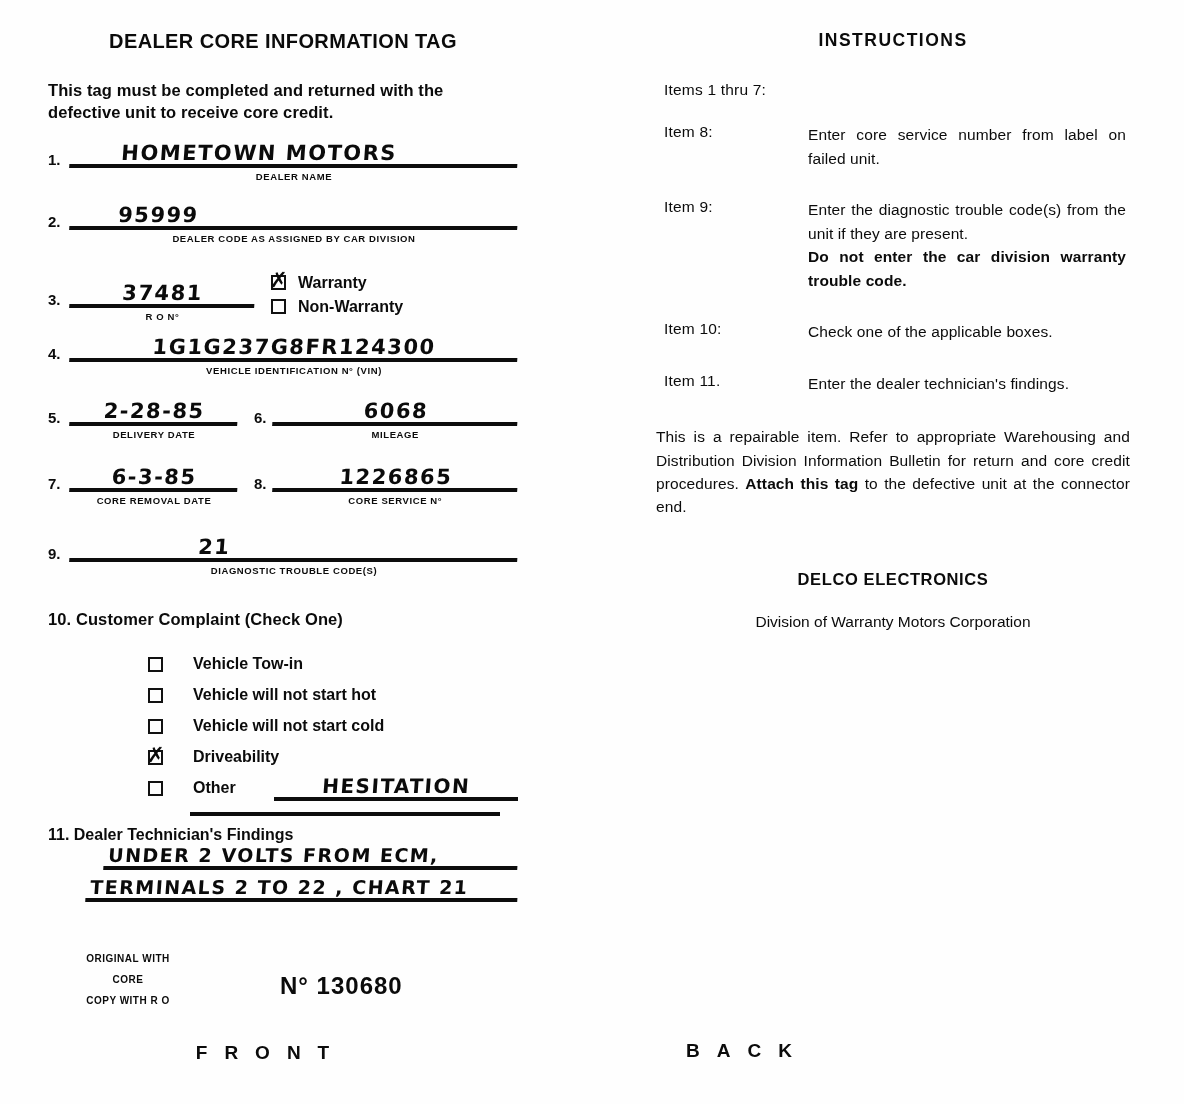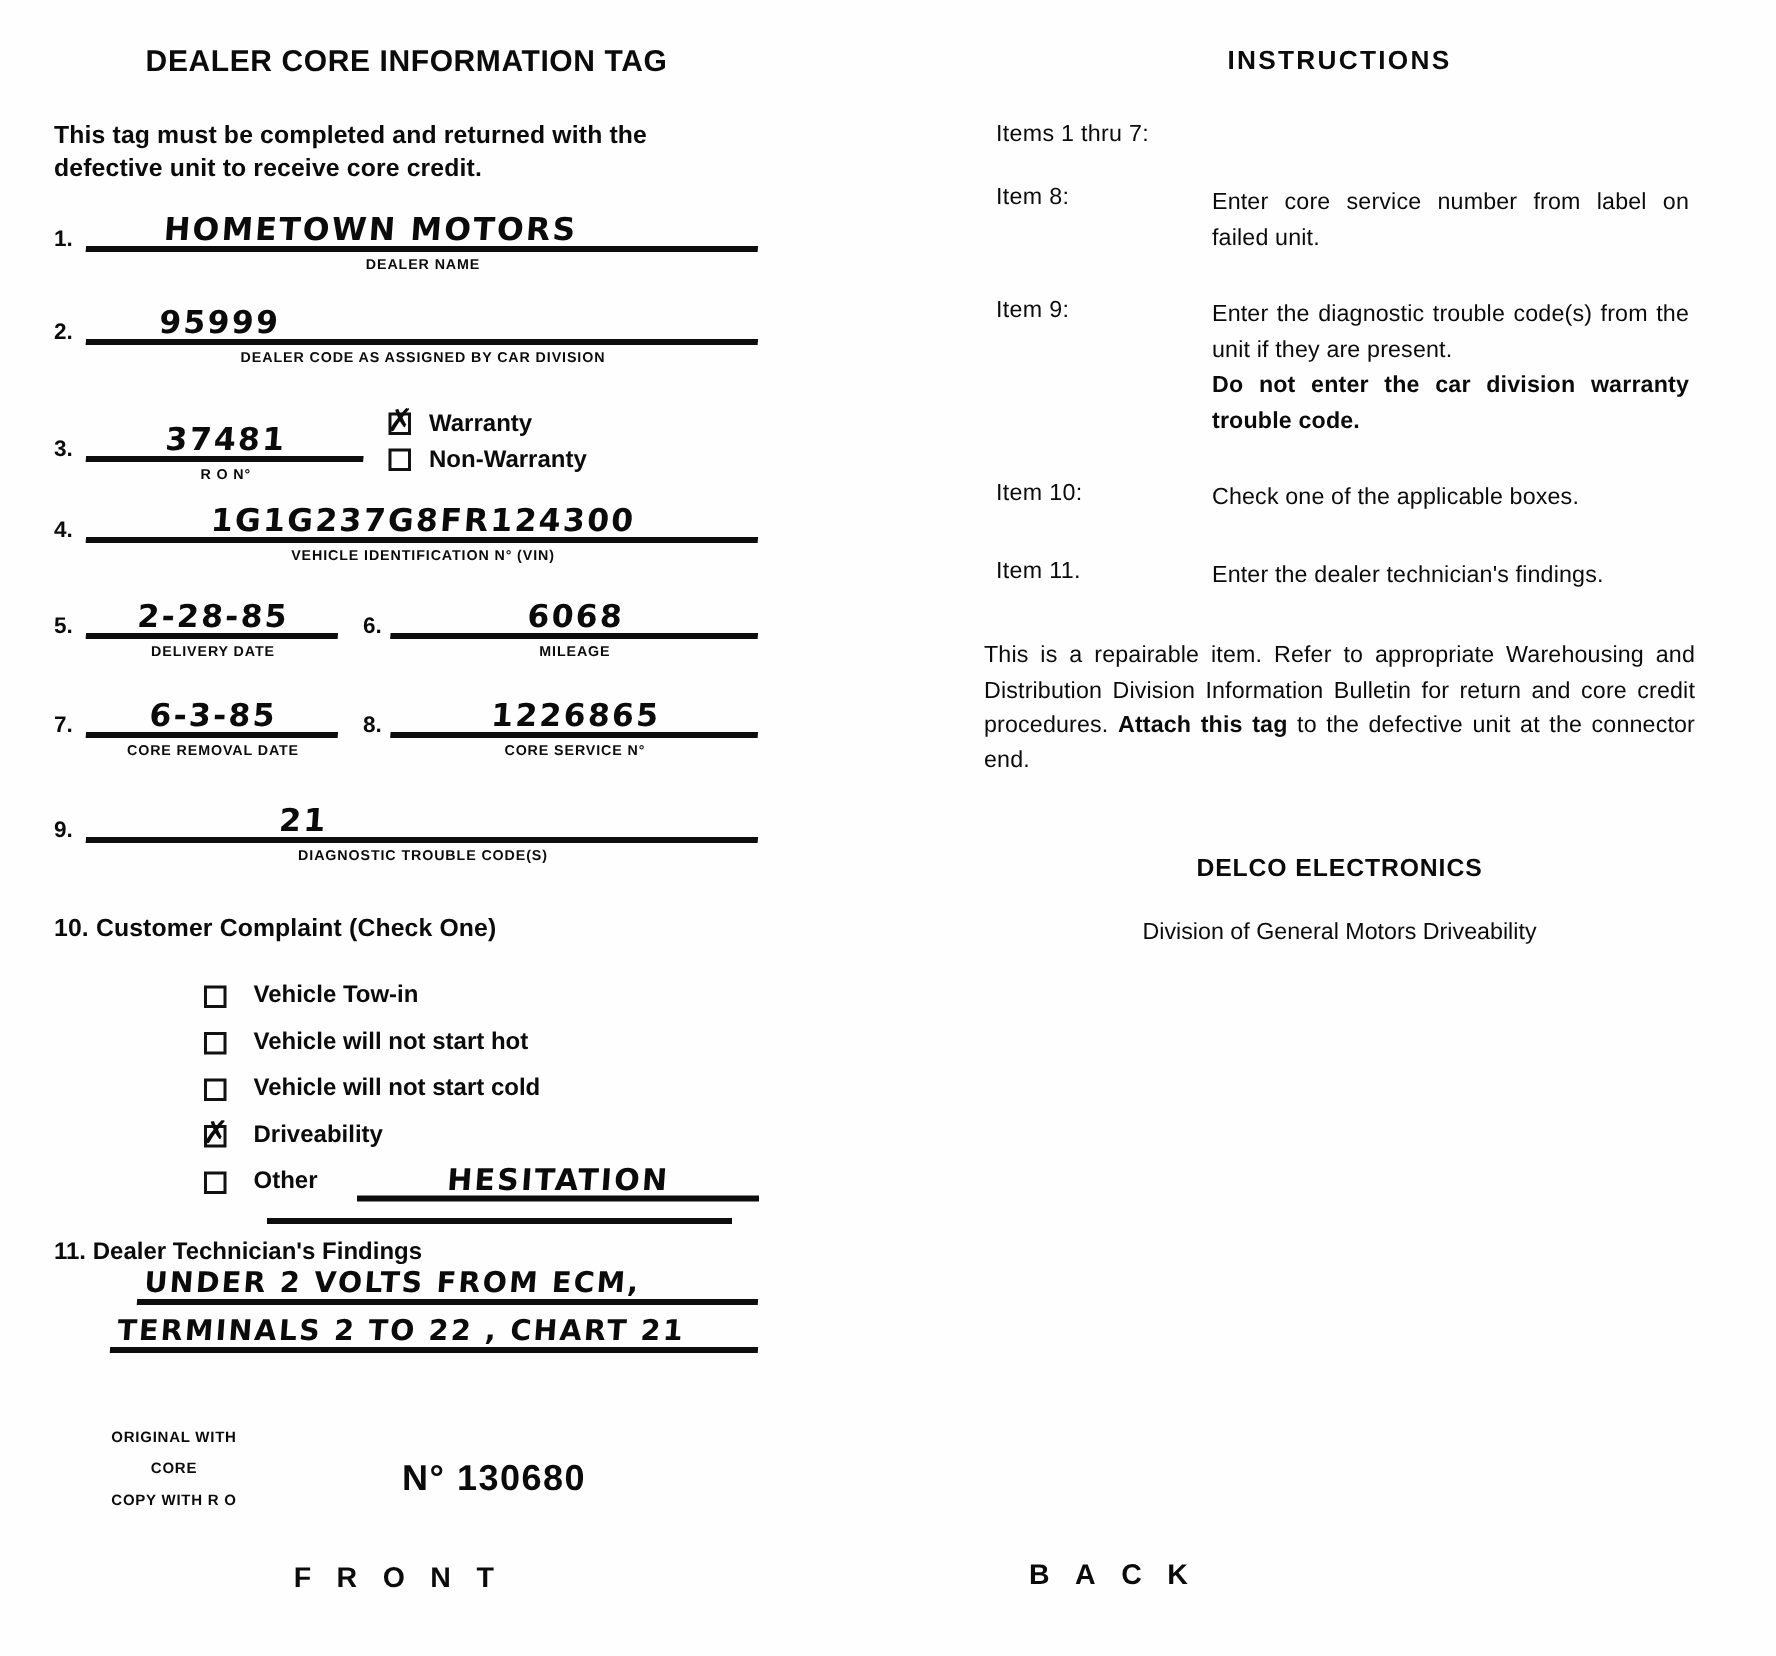--- a/index.html
+++ b/index.html
@@ -1,21 +1,21 @@
 <!DOCTYPE html>
 <html><head>
 <meta charset="utf-8">
 <style>
   * { margin:0; padding:0; box-sizing:border-box; }
   html,body { width:1184px; height:1104px; background:#fff; color:#0b0b0b;
     font-family:"Liberation Sans", sans-serif; overflow:hidden; }
   .page { position:relative; width:1184px; height:1104px; background:#fefefe; }
 
   
-  .front { position:absolute; left:36px; top:30px; width:470px; }
+  .front { position:absolute; left:48px; top:30px; width:470px; }
   .tag-title { text-align:center; font-size:20px; font-weight:700; letter-spacing:.4px; }
   .intro { margin-top:26px; font-size:16.5px; font-weight:700; line-height:1.35; letter-spacing:.1px; }
 
   .frow { display:flex; align-items:flex-end; margin-top:18px; }
   .fnum { font-size:15px; font-weight:700; padding:0 6px 14px 0; min-width:22px; }
   .fnum.mid { padding-left:16px; min-width:34px; }
   .fline { flex:1; display:flex; flex-direction:column; }
   .hw { font-family:"DejaVu Sans", sans-serif; font-weight:700; font-size:21px;
         letter-spacing:1.5px; transform:skewX(-4deg); white-space:nowrap;
         text-align:center; line-height:1.05; }
@@ -28,21 +28,21 @@
   
   .cb { position:relative; width:15px; height:15px; border:2px solid #111; flex:0 0 auto; }
   .cb .mark { position:absolute; top:-7px; left:-3px; font-size:21px; font-weight:700;
               font-family:"DejaVu Sans", sans-serif; line-height:1; }
   .warr-col { width:190px; padding:0 0 6px 16px; }
   .warr-row { display:flex; align-items:center; gap:12px; margin-top:6px;
               font-size:16px; font-weight:700; }
 
   .item10-head { margin-top:34px; font-size:16.5px; font-weight:700; letter-spacing:.1px; }
   .optlist { margin:24px 0 0 100px; }
-  .optrow { display:flex; align-items:center; gap:18px; margin-top:8px;
+  .optrow { display:flex; align-items:center; gap:30px; margin-top:8px;
             font-size:16px; font-weight:700; height:23px; }
   .otherline { flex:1; margin-left:8px; border-bottom:4px solid #0d0d0d; }
   .otherline .hw { font-size:20px; }
   .contline { margin:10px 0 0 142px; width:310px; border-bottom:4px solid #0d0d0d; height:6px; }
 
   .item11-head { margin-top:10px; font-size:16px; font-weight:700; }
   .findings { margin-left:56px; }
   .findings .hw { text-align:left; padding-left:4px; }
   .findings .rule { margin-top:2px; }
   .findings .l2 { margin-top:8px; margin-left:-18px; }
@@ -236,18 +236,18 @@
       </div>
       <div class="irow" style="margin-bottom:0">
         <div class="ilabel">Item 11.</div>
         <div class="idesc"><span>Enter the dealer technician's findings.</span></div>
       </div>
     </div>
 
     <div class="note" style="margin-top:30px"><span>This is a repairable item. Refer to appropriate Warehousing and Distribution Division Information Bulletin for return and core credit procedures. </span><span class="b">Attach this tag</span><span> to the defective unit at the connector end.</span></div>
 
     <div class="org-name">DELCO ELECTRONICS</div>
-    <div class="org-div">Division of General Motors Driveability</div>
+    <div class="org-div">Division of Warranty Motors Corporation</div>
   </div>
 
   <div class="page-label back-l">BACK</div>
 
 </div>
 
 </body></html>

